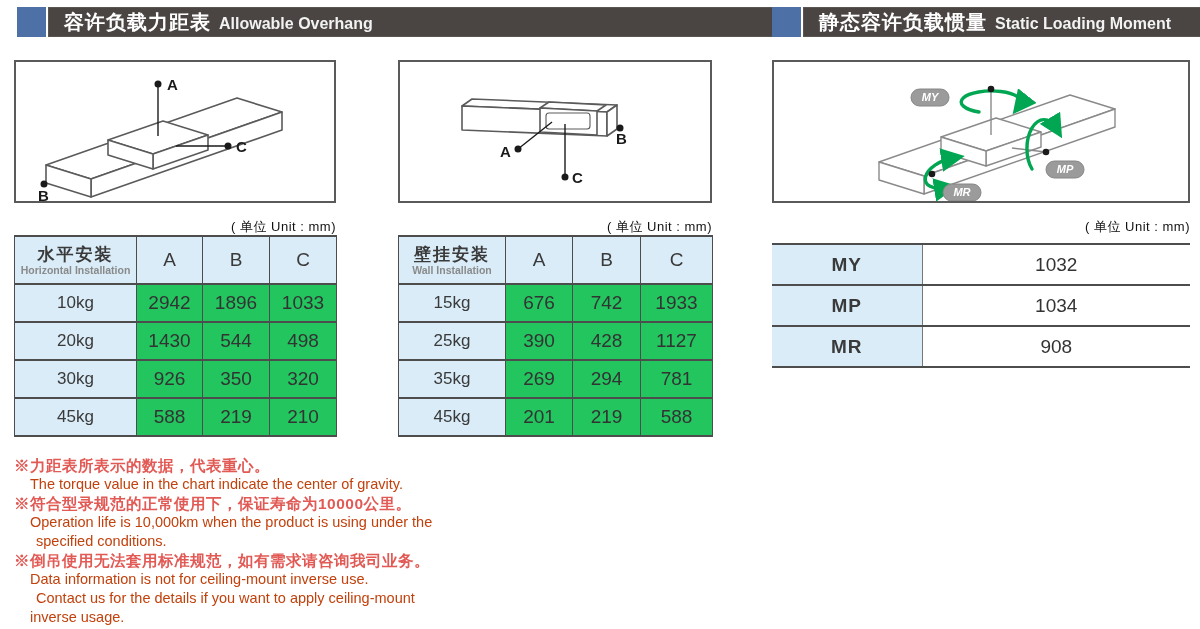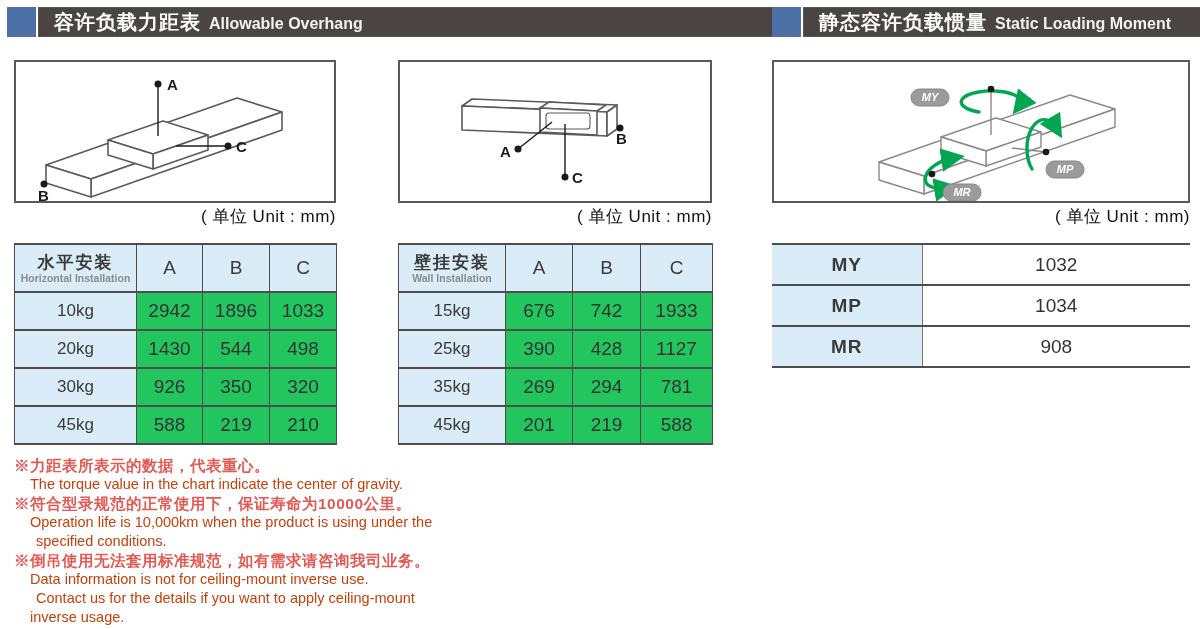--- a/index.html
+++ b/index.html
@@ -11,24 +11,24 @@
   .hbar-sq{width:29px;background:#4d71a7;margin-right:2px;}
   .hbar-body{flex:1;background:#4a4543;display:flex;align-items:baseline;
              padding-left:16px;box-shadow:0 0 0 1px #5a5551 inset;}
   .hbar-zh{color:#fff;font-size:20px;font-weight:bold;letter-spacing:1px;line-height:30px;}
   .hbar-en{color:#f2f2f2;font-size:16px;font-weight:bold;margin-left:8px;line-height:30px;}
 
   
   .dbox{position:absolute;top:60px;height:143px;border:2px solid #5a5a5a;background:#fff;box-sizing:border-box;}
   .dbox svg{display:block;width:100%;height:100%;}
 
-  .unit{position:absolute;top:205px;font-size:17px;color:#111;text-align:right;letter-spacing:.5px;}
-
-  
-  .dtable{position:absolute;top:243px;border-collapse:collapse;table-layout:fixed;}
+  .unit{position:absolute;top:218px;font-size:13px;color:#111;text-align:right;letter-spacing:.5px;}
+
+  
+  .dtable{position:absolute;top:235px;border-collapse:collapse;table-layout:fixed;}
   .dtable th,.dtable td{border-left:1px solid #4d4d4d;border-right:1px solid #4d4d4d;
         border-top:2px solid #4d4d4d;border-bottom:2px solid #4d4d4d;
         text-align:center;vertical-align:middle;padding:0;}
   .dtable .blue{background:#d9ecf8;}
   .dtable .hdr-zh{display:block;font-size:17px;font-weight:bold;color:#3a3a3a;line-height:19px;letter-spacing:2px;}
   .dtable .hdr-en{display:block;font-size:10.5px;color:#8a8a8a;line-height:12px;}
   .dtable .col{font-size:19px;color:#3a3a3a;font-weight:normal;}
   .dtable .load{font-size:17px;color:#3a3a3a;}
   .dtable .val{font-size:19px;color:#333;background:#22c55e;}
   .hrow{height:48px;}
@@ -50,21 +50,21 @@
 
   
   .ptlabel{font:bold 15px "Liberation Sans",sans-serif;fill:#1a1a1a;}
   .badge-t{font:italic bold 11px "Liberation Sans",sans-serif;fill:#fff;text-anchor:middle;}
 </style>
 </head>
 <body>
 
 <div class="page">
 
-  <div class="hbar" style="left:7px;width:778px;justify-content:center;">
+  <div class="hbar" style="left:17px;width:778px;justify-content:center;">
     <div class="hbar-sq"></div>
     <div class="hbar-body">
       <span class="hbar-zh">容许负载力距表</span>
       <span class="hbar-en">Allowable Overhang</span>
     </div>
   </div>
 
   <div class="hbar" style="left:772px;width:476px;">
     <div class="hbar-sq"></div>
     <div class="hbar-body">

